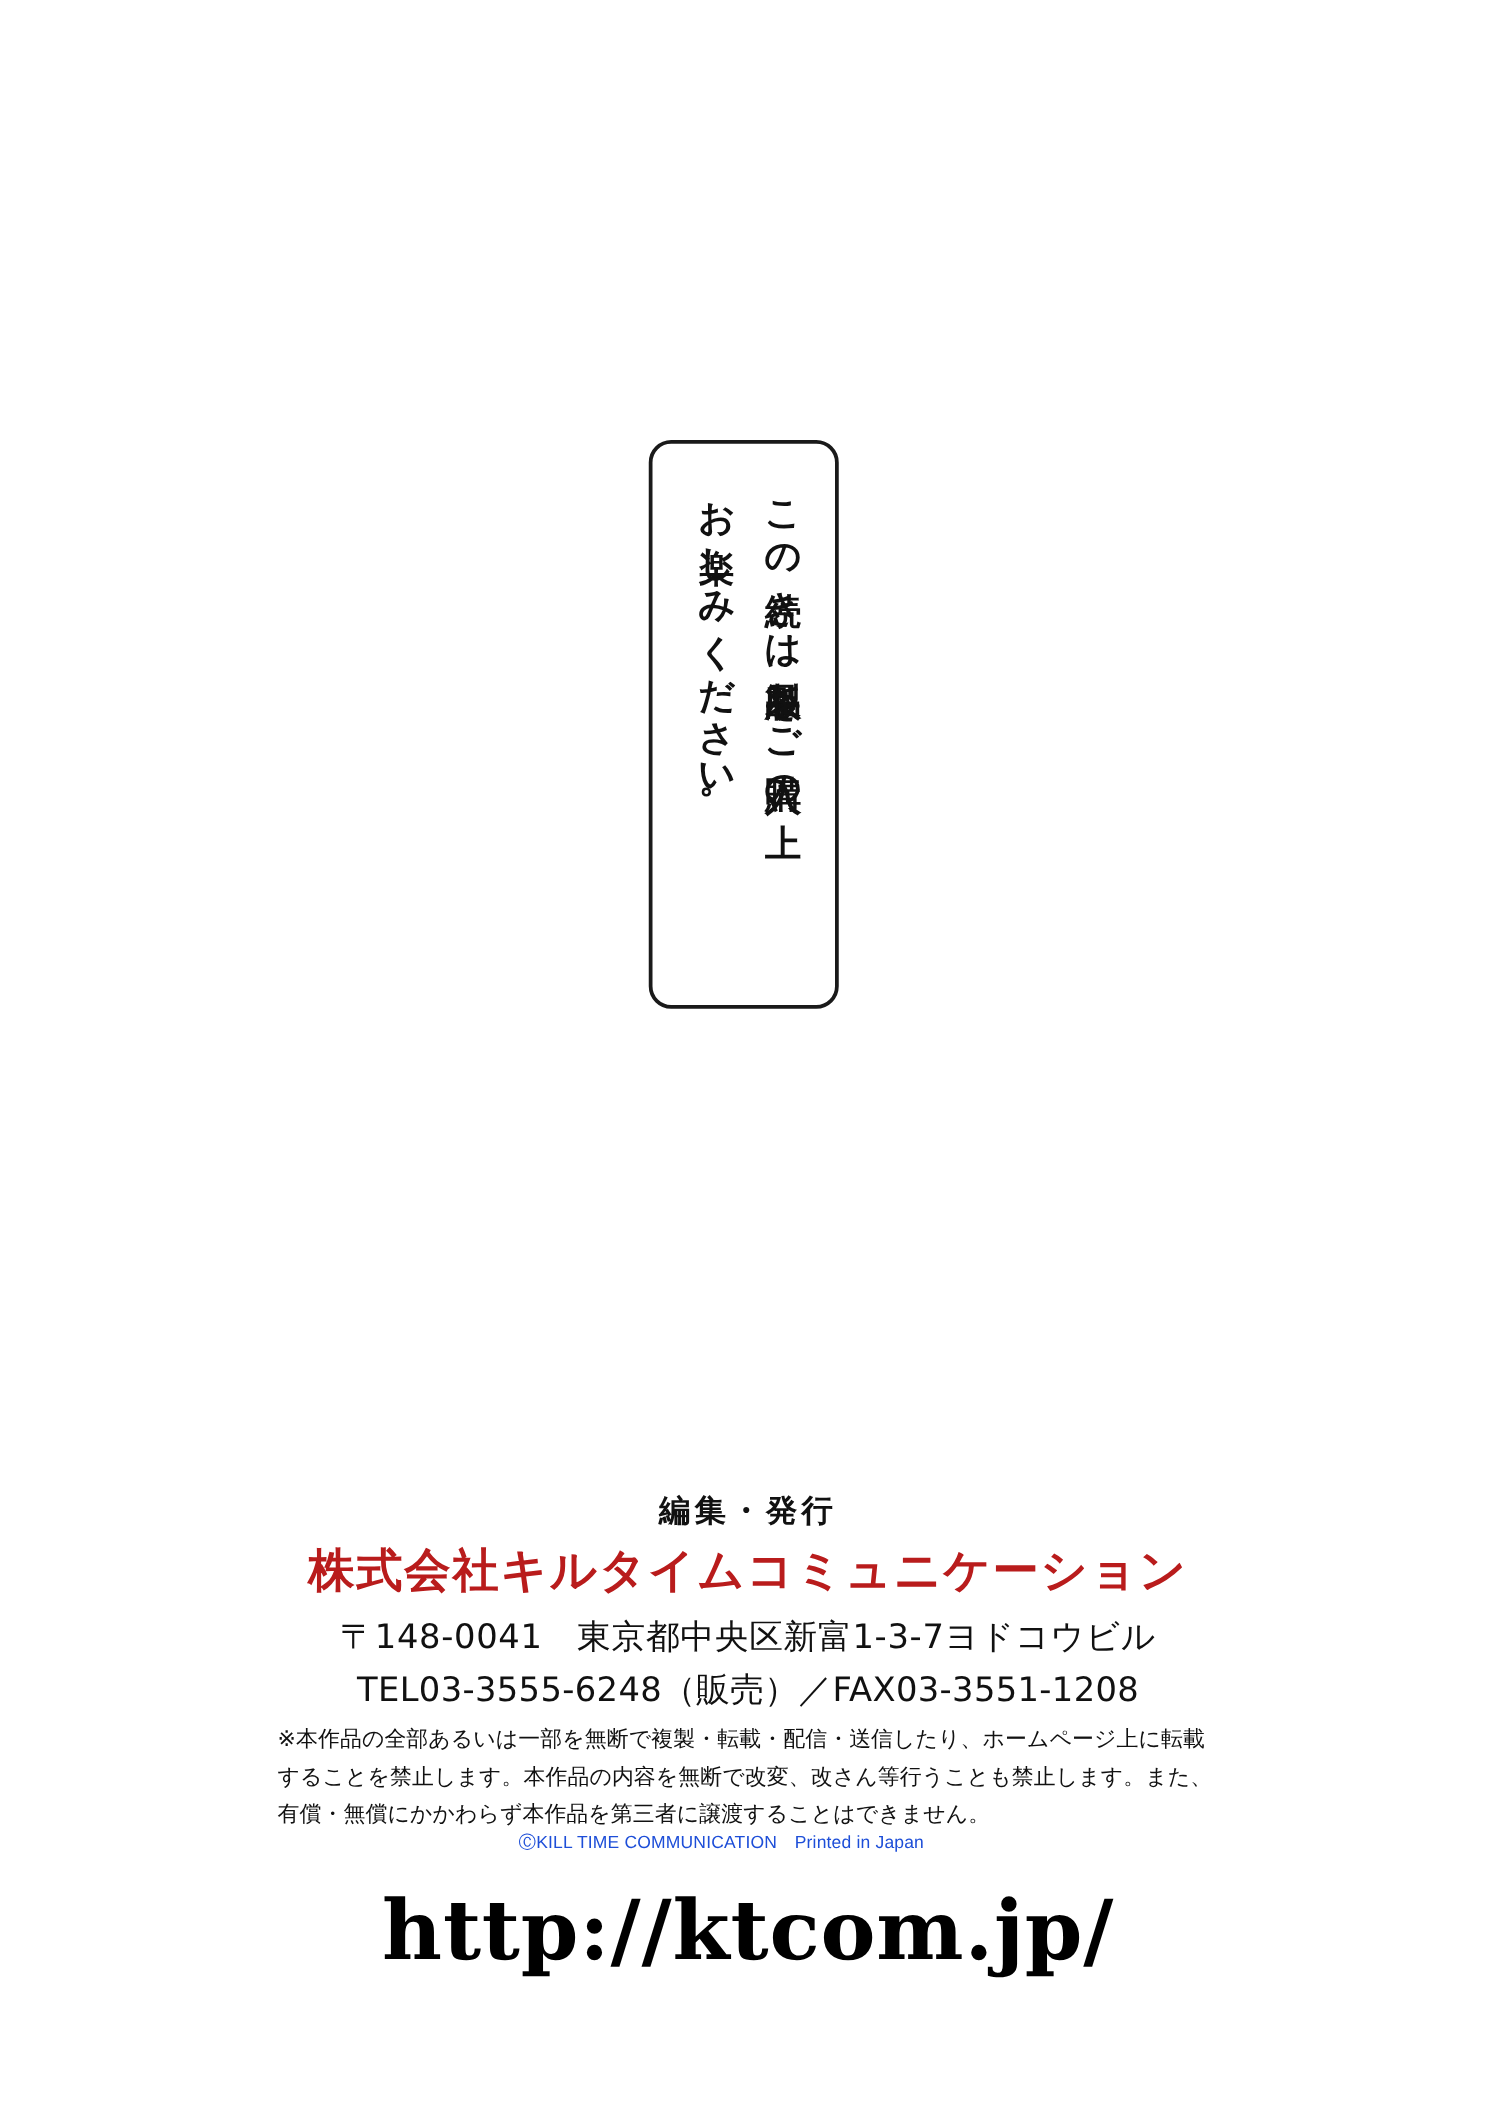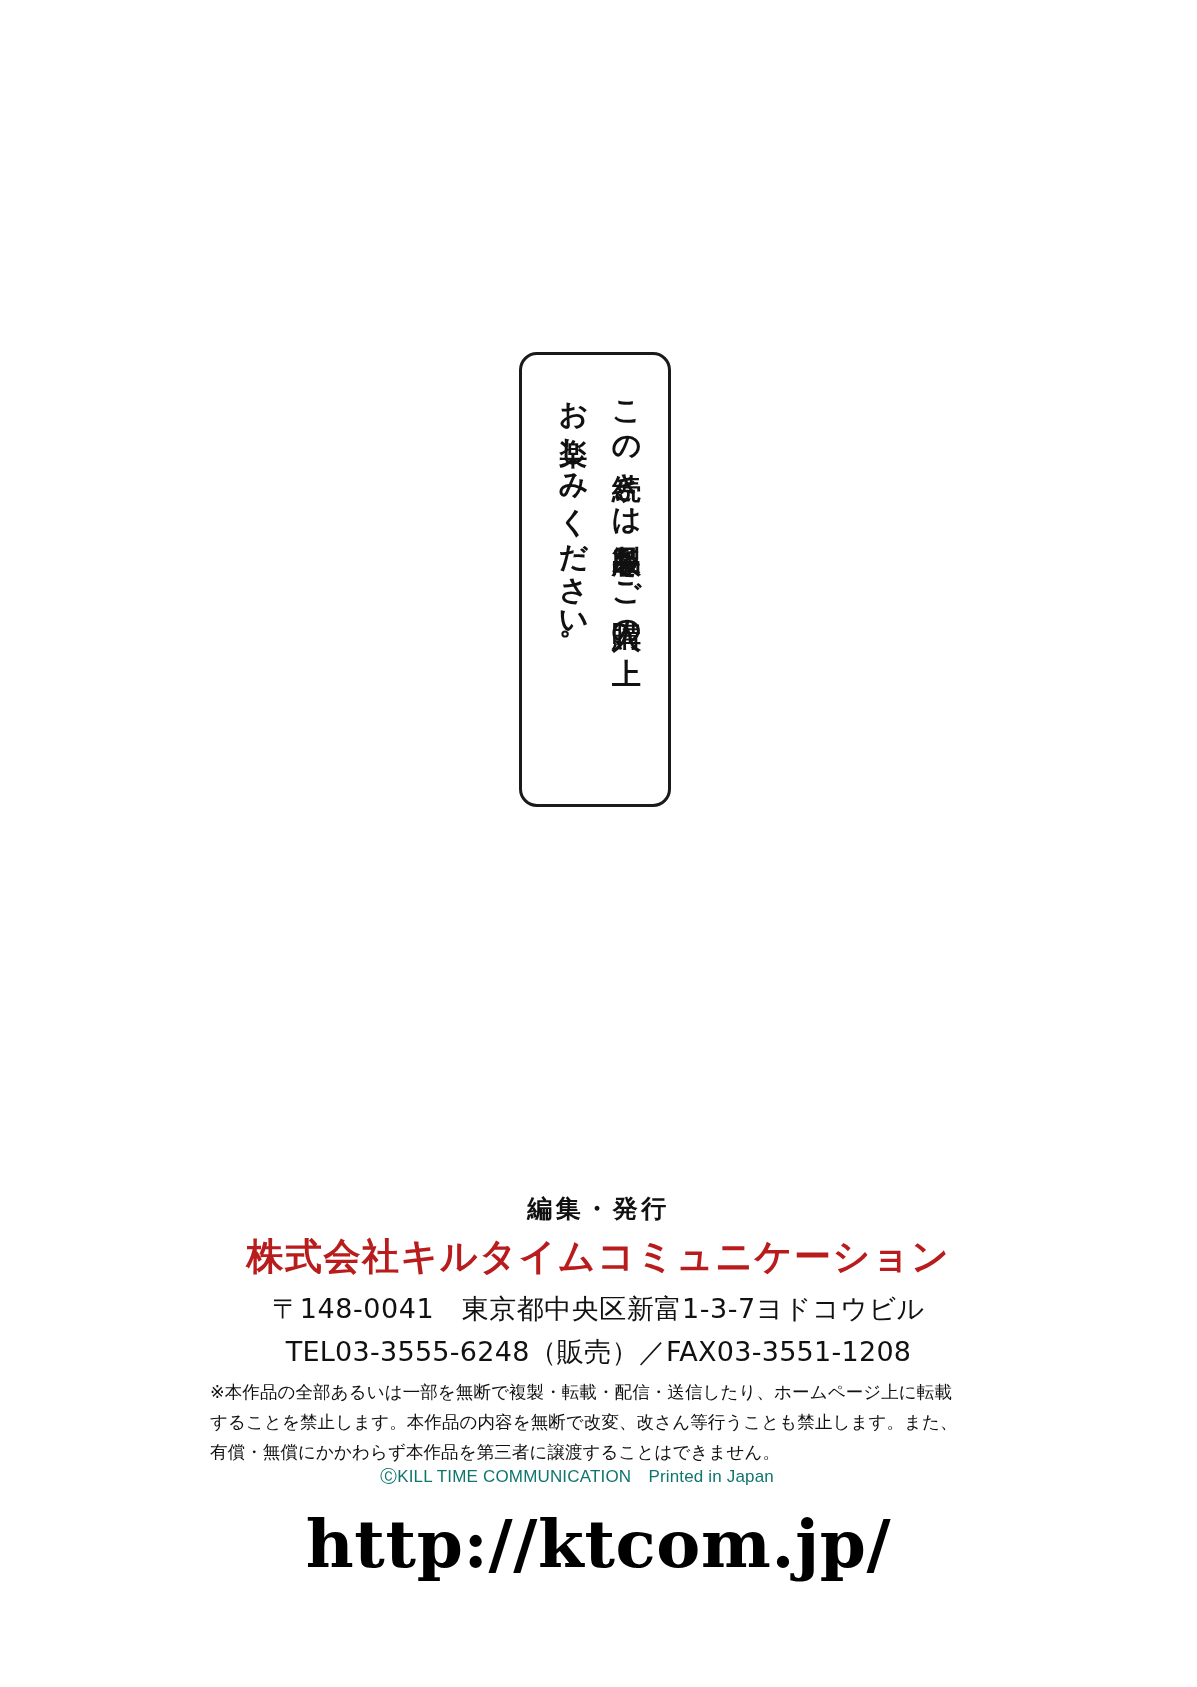--- a/index.html
+++ b/index.html
@@ -83,40 +83,40 @@
     font-family: "DejaVu Sans", "Liberation Sans", sans-serif;
     font-size: 27px;
     font-weight: 400;
     letter-spacing: 0.01em;
     color: #111;
   }
 
   
   .legal {
     position: absolute;
-    left: 210px;
+    left: 222px;
     top: 1377px;
     width: 756px;
     font-family: "DejaVu Sans", "Liberation Sans", sans-serif;
     font-size: 17.5px;
     line-height: 1.72;
     letter-spacing: 0.005em;
     color: #111;
     text-align: left;
   }
   .copyright {
     position: absolute;
     left: 0;
     top: 1465px;
     width: 1154px;
     text-align: center;
     font-family: "Liberation Sans", sans-serif;
-    font-size: 17px;
+    font-size: 14px;
     letter-spacing: 0.01em;
-    color: #0f766e;
+    color: #1d4ed8;
   }
 
   
   .url {
     position: absolute;
     left: 0;
     top: 1505px;
     width: 1197px;
     text-align: center;
     font-family: "DejaVu Serif", "Liberation Serif", serif;

